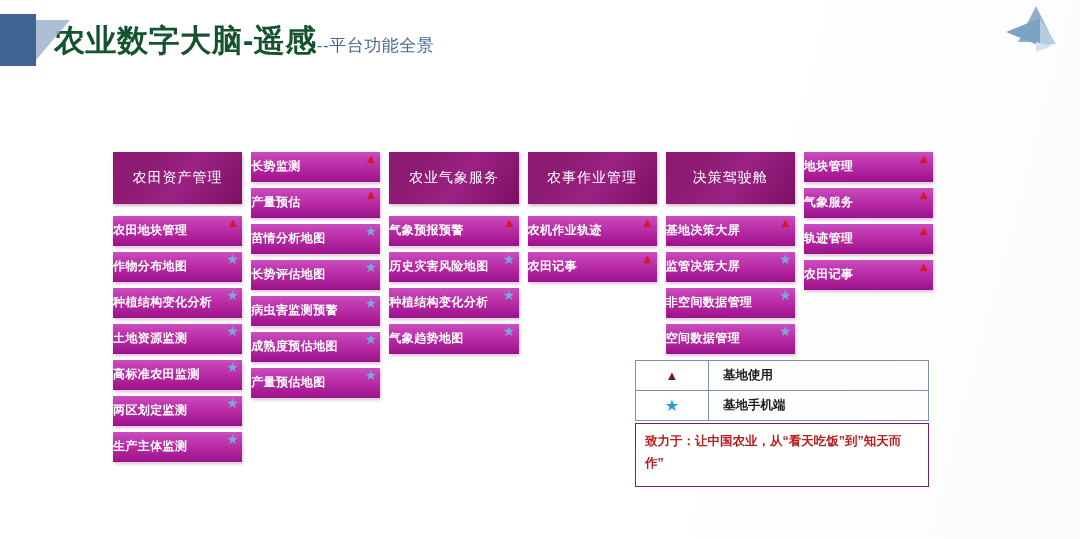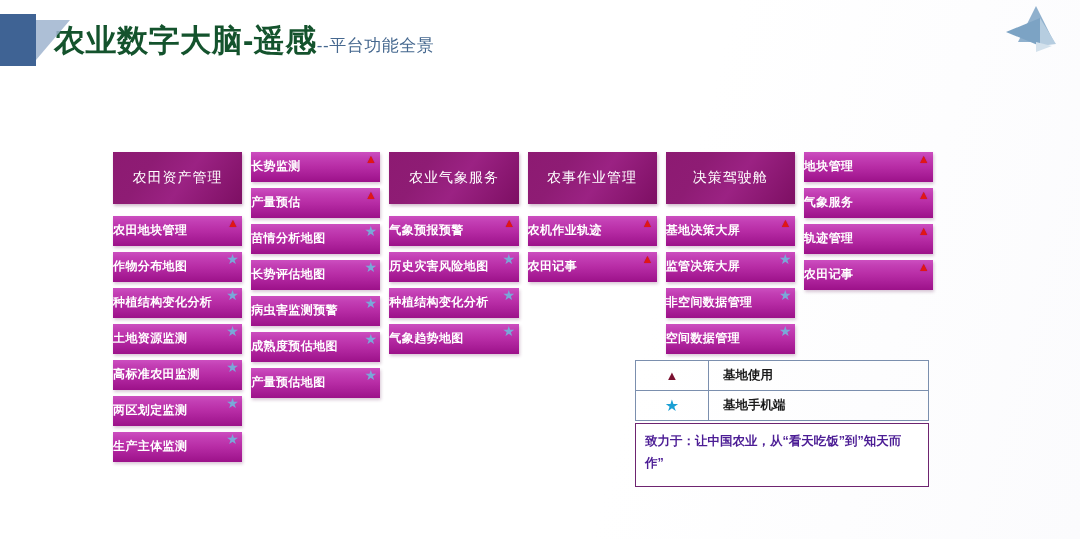--- a/index.html
+++ b/index.html
@@ -159,21 +159,21 @@
     color: #1a9fd4;
     font-size: 16px;
   }
   .slogan-box {
     margin-top: 2px;
     border: 1px solid #6e2470;
     background: #ffffff;
     padding: 7px 9px 11px 9px;
     font-size: 12.5px;
     font-weight: bold;
-    color: #4c1d95;
+    color: #b91c1c;
     line-height: 1.75;
     box-sizing: border-box;
     min-height: 50px;
   }
 </style>
 </head>
 <body>
 
 <div class="title-bar">
   <div class="title-accent">

